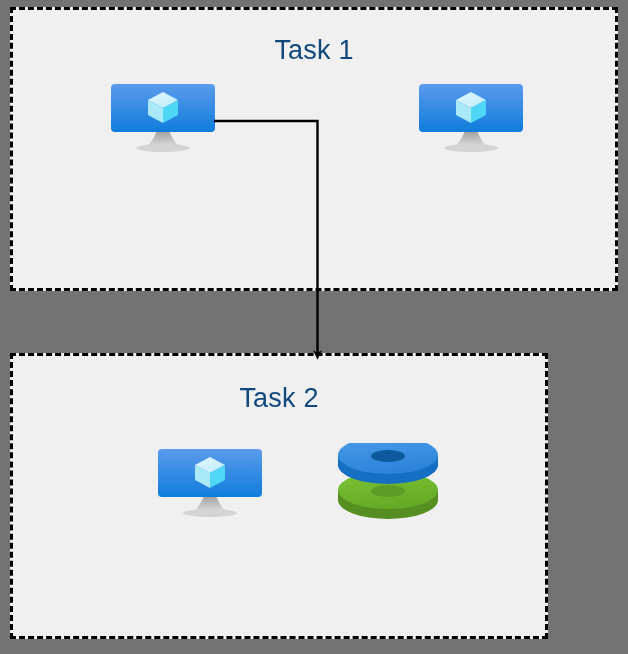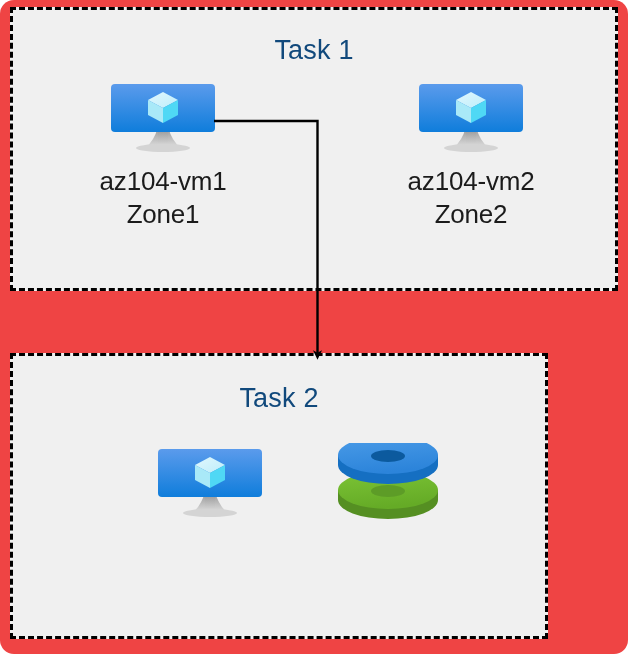--- a/index.html
+++ b/index.html
@@ -10,23 +10,22 @@
   }
   body {
     font-family: "Liberation Sans", sans-serif;
     -webkit-font-smoothing: antialiased;
   }
 
   #canvas {
     position: relative;
     width: 628px;
     height: 654px;
-    background: #ef4444;
+    background: #737373;
     overflow: hidden;
-    border-radius: 14px;
   }
 
   
   .task-box {
     position: absolute;
     box-sizing: border-box;
     background: #f0f0f0;
     border: 3px dashed #000000;
   }
   #task1-box { left: 10px;  top: 7px;   width: 608px; height: 284px; }
@@ -114,22 +113,20 @@
       <path d="M48 44 h10 v16 h-10 z" fill="url(#stand1)"></path>
       <path d="M36 64 q8 -6 12 -20 h10 q4 14 12 20 z" fill="url(#stand1)" opacity="0.95"></path>
       <ellipse cx="53" cy="65" rx="27" ry="4" fill="#d4d4d4"></ellipse>
       <rect x="1" y="1" width="104" height="48" rx="4" fill="url(#scr1)"></rect>
       <g transform="translate(53,24)">
         <path d="M0 -15 L15 -7 L0 1 L-15 -7 Z" fill="url(#cubeTop1)"></path>
         <path d="M-15 -7 L0 1 L0 16 L-15 8 Z" fill="#a9e9f8"></path>
         <path d="M15 -7 L0 1 L0 16 L15 8 Z" fill="#4fd8f5"></path>
       </g>
     </svg>
-    <div class="node-label">az104-vm1
-Zone1</div>
   </div>
 
   <div class="node" style="left:366px; top:83px; width:210px;">
     <svg class="vm-icon" width="106" height="74" viewBox="0 0 106 74" style="margin:0 auto;">
       <defs>
         <linearGradient id="scr2" x1="0" y1="0" x2="0" y2="1">
           <stop offset="0" stop-color="#5b9bec"></stop>
           <stop offset="1" stop-color="#0f7ddb"></stop>
         </linearGradient>
         <linearGradient id="stand2" x1="0" y1="0" x2="0" y2="1">
@@ -144,22 +141,20 @@
       <path d="M48 44 h10 v16 h-10 z" fill="url(#stand2)"></path>
       <path d="M36 64 q8 -6 12 -20 h10 q4 14 12 20 z" fill="url(#stand2)" opacity="0.95"></path>
       <ellipse cx="53" cy="65" rx="27" ry="4" fill="#d4d4d4"></ellipse>
       <rect x="1" y="1" width="104" height="48" rx="4" fill="url(#scr2)"></rect>
       <g transform="translate(53,24)">
         <path d="M0 -15 L15 -7 L0 1 L-15 -7 Z" fill="url(#cubeTop2)"></path>
         <path d="M-15 -7 L0 1 L0 16 L-15 8 Z" fill="#a9e9f8"></path>
         <path d="M15 -7 L0 1 L0 16 L15 8 Z" fill="#4fd8f5"></path>
       </g>
     </svg>
-    <div class="node-label">az104-vm2
-Zone2</div>
   </div>
 
   <div id="task2-box" class="task-box">
     <div id="task2-title" class="task-title">Task 2</div>
   </div>
 
   <div class="node" style="left:157px; top:448px; width:106px;">
     <svg class="vm-icon" width="106" height="74" viewBox="0 0 106 74" style="margin:0 auto;">
       <defs>
         <linearGradient id="scr3" x1="0" y1="0" x2="0" y2="1">

